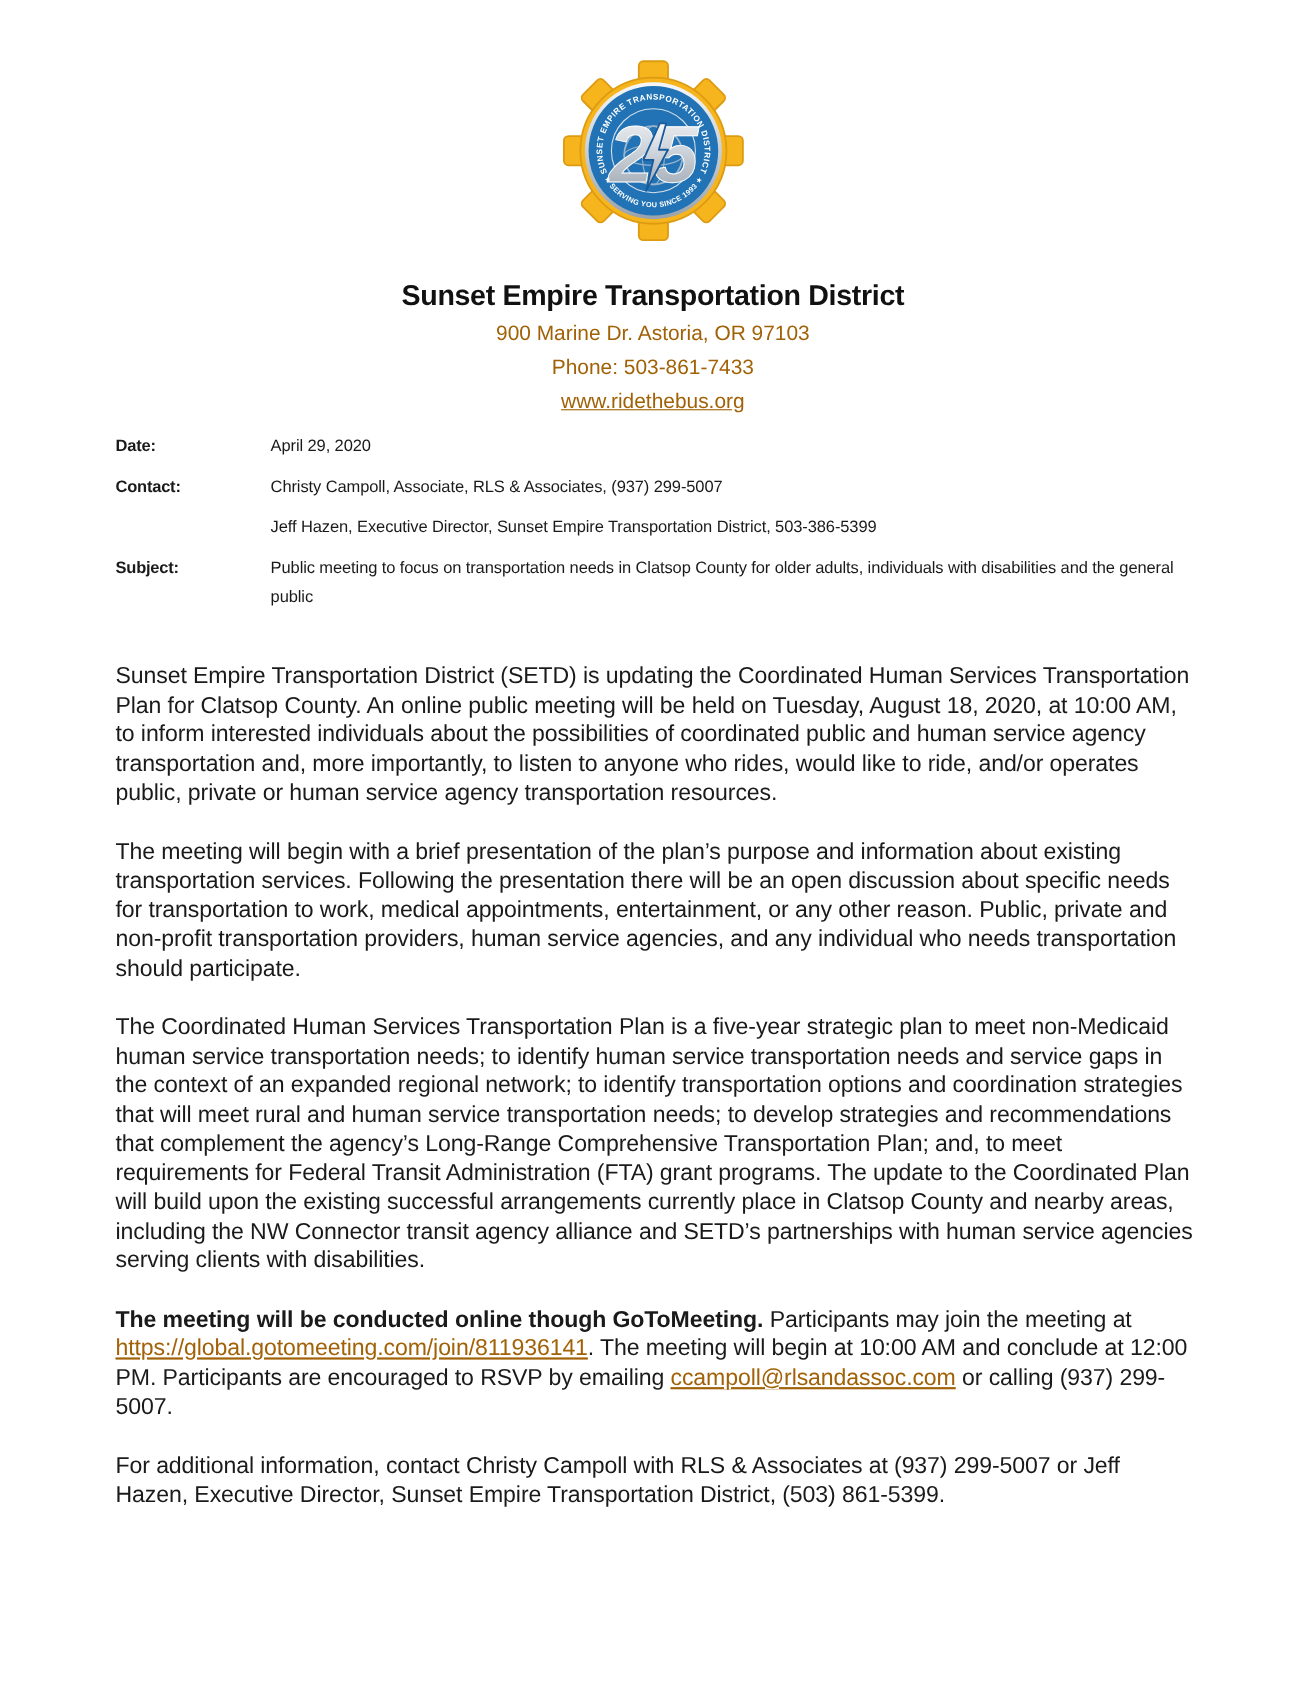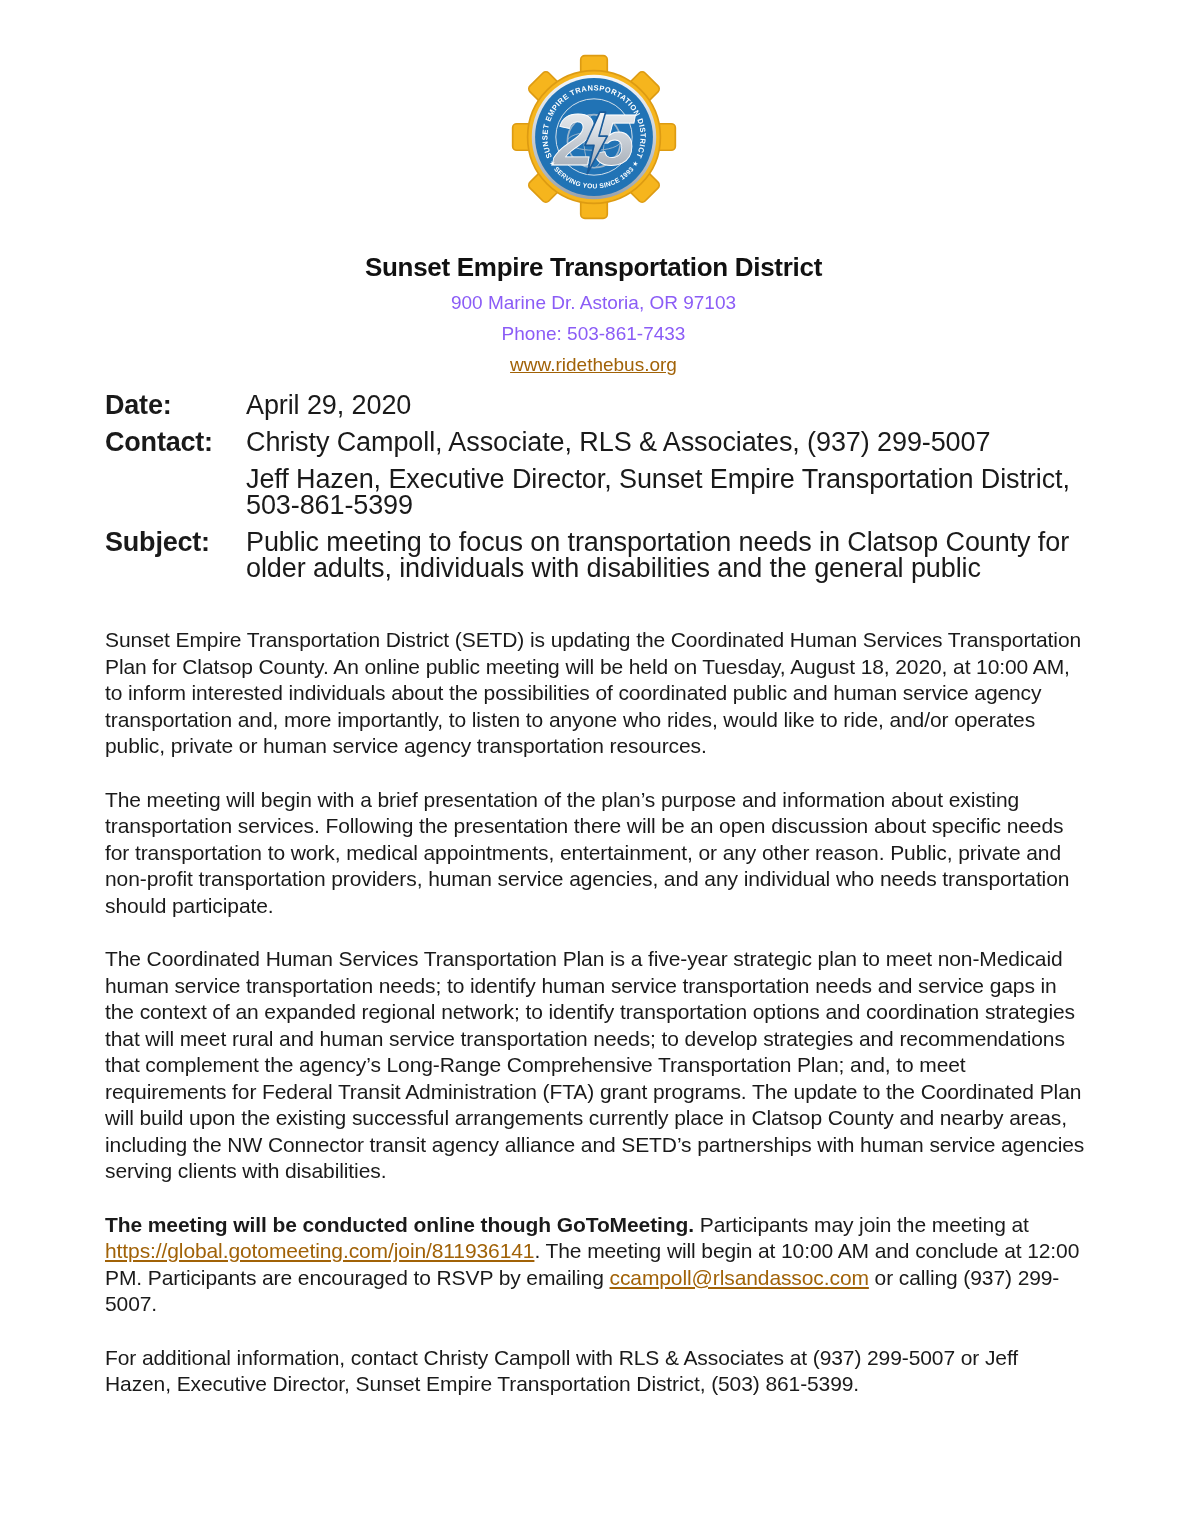--- a/index.html
+++ b/index.html
@@ -26,42 +26,42 @@
   .org-title {
     text-align: center;
     font-size: 26px; font-weight: 700;
     letter-spacing: -0.3px;
     color: #111;
     margin-top: 28px;
   }
   .org-line {
     text-align: center;
     font-size: 19px;
-    color: #8b5cf6;
+    color: #a16207;
     margin-top: 8px;
     line-height: 23px;
   }
   .org-site { text-align: center; font-size: 19px; margin-top: 8px; line-height: 23px; }
   a.link, .link {
     color: #a16207;
     text-decoration: underline;
     cursor: pointer;
   }
 
   
   .release-heading {
     font-size: 21px; font-weight: 700;
     letter-spacing: -0.2px;
     margin-top: 36px;
   }
   .info-block { margin-top: 16px; }
   .info-row {
     display: grid;
     grid-template-columns: 141px 1fr;
-    font-size: 27px;
+    font-size: 15px;
     line-height: 26px;
     margin-top: 11px;
   }
   .info-label { font-weight: 700; letter-spacing: -0.2px; }
   .info-value { letter-spacing: -0.1px; }
 
   
   .body-copy { margin-top: 36px; }
   .body-copy p {
     font-size: 21px;
@@ -138,21 +138,21 @@
       <div class="info-row">
         <div class="info-label">Date:</div>
         <div class="info-value">April 29, 2020</div>
       </div>
       <div class="info-row">
         <div class="info-label">Contact:</div>
         <div class="info-value">Christy Campoll, Associate, RLS &amp; Associates, (937) 299-5007</div>
       </div>
       <div class="info-row">
         <div class="info-label"></div>
-        <div class="info-value">Jeff Hazen, Executive Director, Sunset Empire Transportation District, 503-861-5399</div>
+        <div class="info-value">Jeff Hazen, Executive Director, Sunset Empire Transportation District, 503-386-5399</div>
       </div>
       <div class="info-row">
         <div class="info-label">Subject:</div>
         <div class="info-value">Public meeting to focus on transportation needs in Clatsop County for older adults, individuals with disabilities and the general public</div>
       </div>
     </div>
 
     <div class="body-copy">
       <p class="first">Sunset Empire Transportation District (SETD) is updating the Coordinated Human Services Transportation Plan for Clatsop County. An online public meeting will be held on Tuesday, August 18, 2020, at 10:00 AM, to inform interested individuals about the possibilities of coordinated public and human service agency transportation and, more importantly, to listen to anyone who rides, would like to ride, and/or operates public, private or human service agency transportation resources.</p>
       <p>The meeting will begin with a brief presentation of the plan’s purpose and information about existing transportation services. Following the presentation there will be an open discussion about specific needs for transportation to work, medical appointments, entertainment, or any other reason. Public, private and non-profit transportation providers, human service agencies, and any individual who needs transportation should participate.</p>

